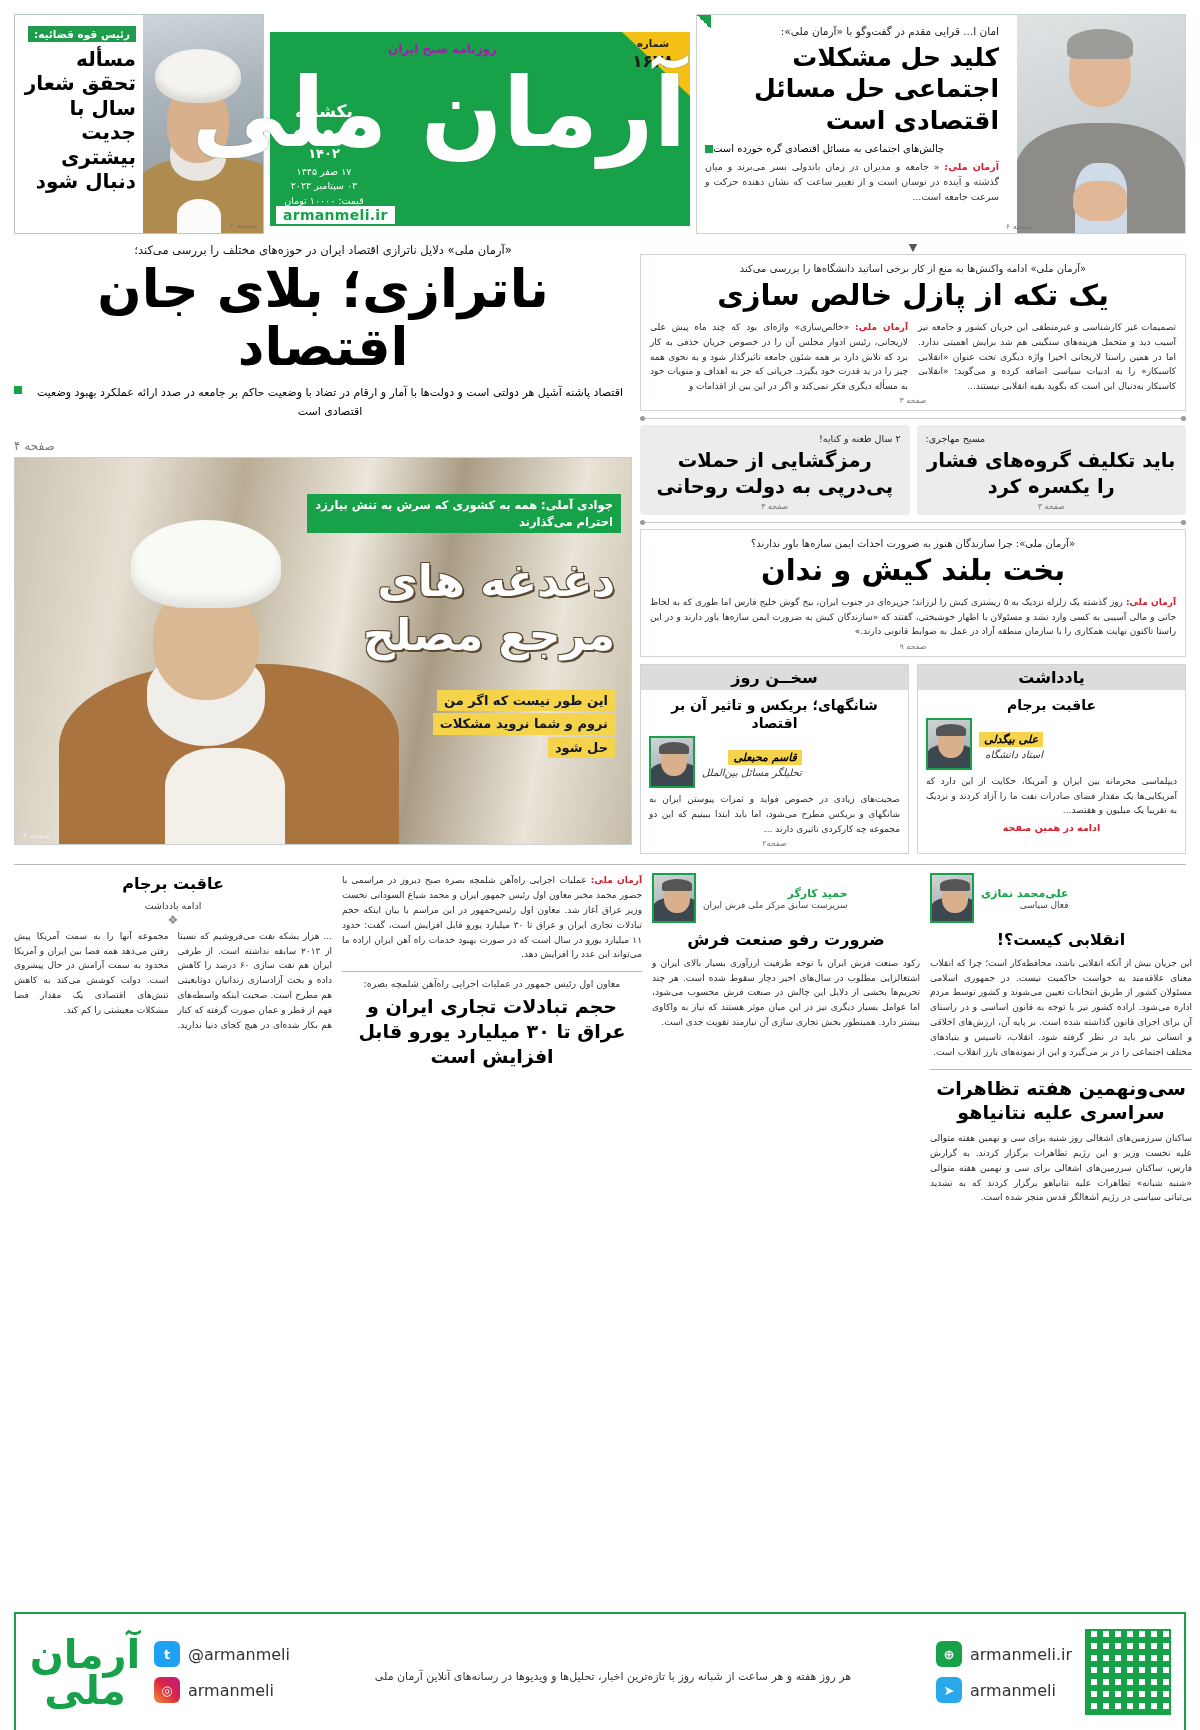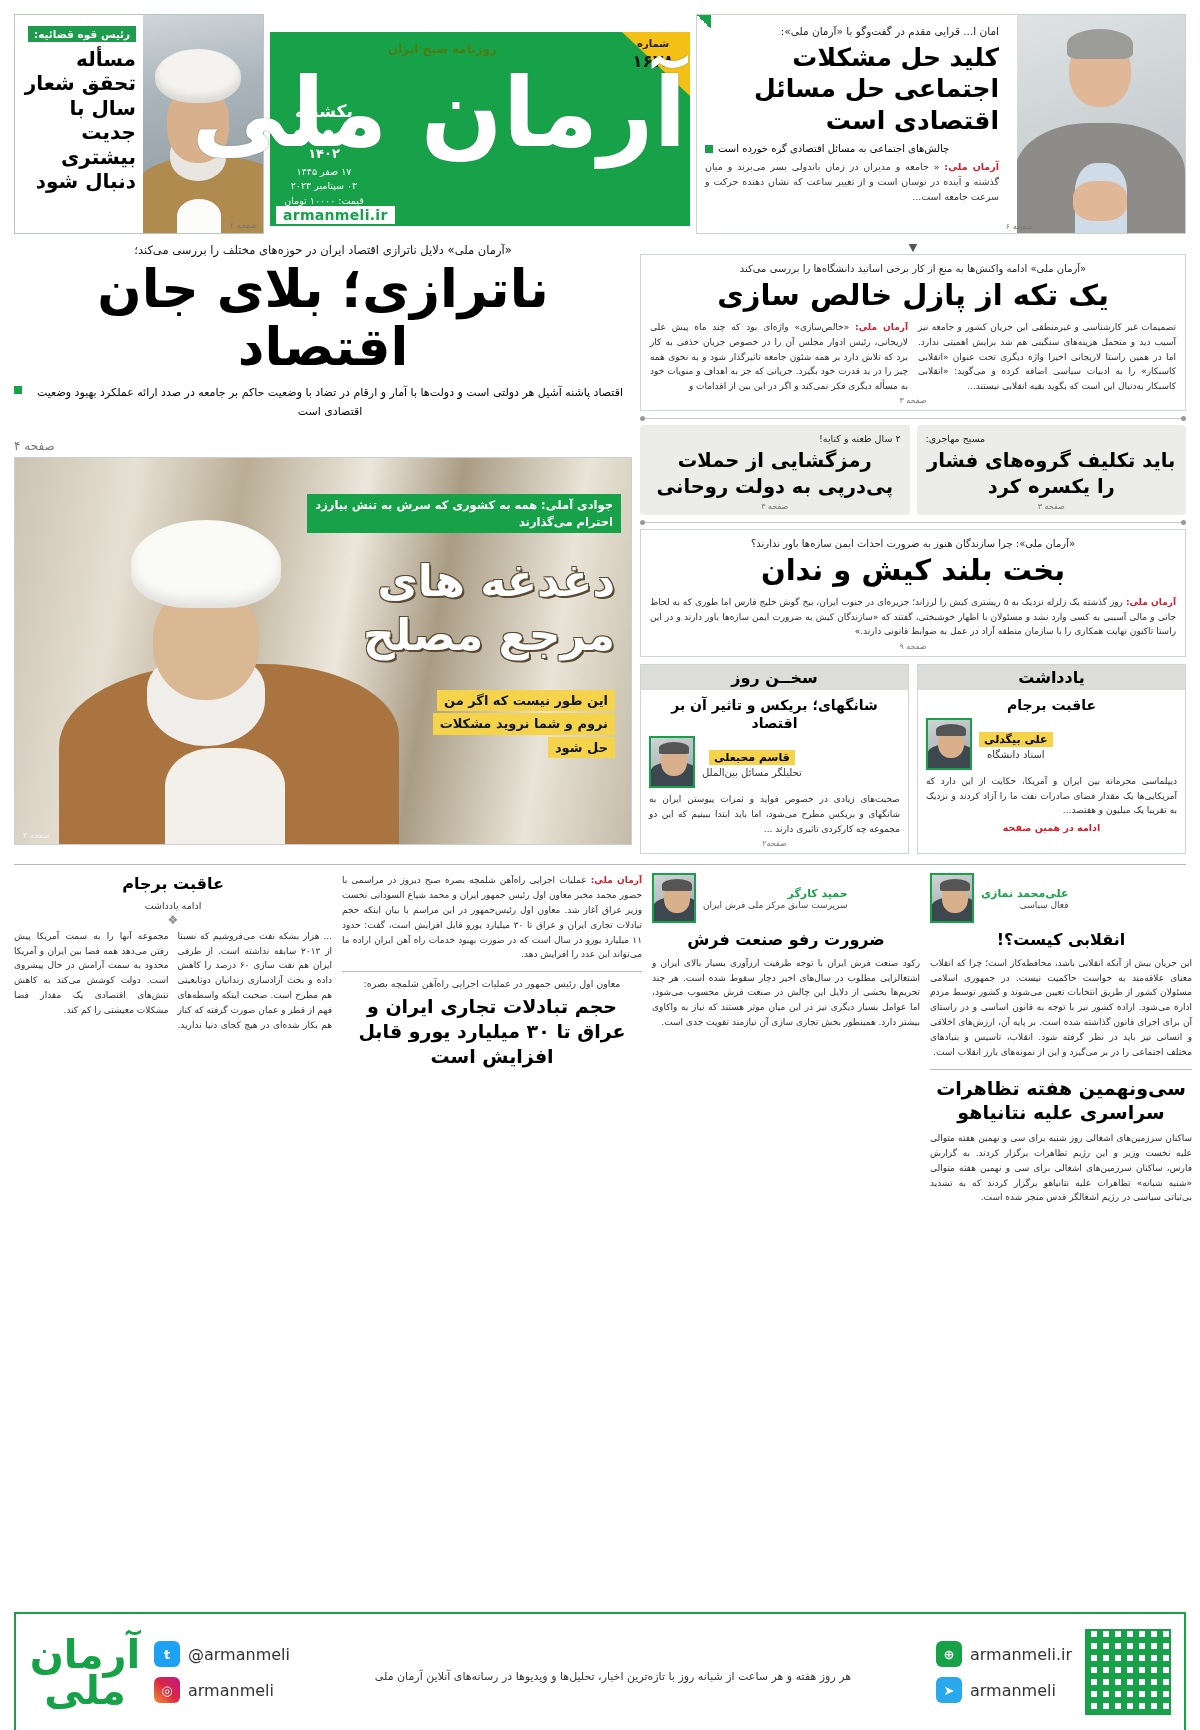--- a/index.html
+++ b/index.html
@@ -39,21 +39,21 @@
   .cleric-collar{position:absolute; width:44px; height:34px; background:#fbfbfa; border-radius:50% 50% 0 0; bottom:0; left:34px;}
 
   
   .masthead { width: 420px; position: relative; }
   .mast-green { position: absolute; inset: 18px 0 8px 0; background: #17a24a; }
   .mast-corner { position: absolute; top: 18px; right: 0; width: 0; height: 0;
     border-top: 64px solid #f5c015; border-left: 68px solid transparent; }
   .mast-num { position: absolute; top: 24px; right: 8px; width: 58px; text-align: center;
     color: #1b1b1b; font-size: 10px; font-weight: bold; line-height: 1.25; }
   .mast-num b { display: block; font-size: 17px; letter-spacing: 1px; }
-  .mast-sub { position: absolute; top: 28px; left: 118px; color: #4d7c0f; font-size: 12px; font-weight: bold; }
+  .mast-sub { position: absolute; top: 28px; left: 118px; color: #a21caf; font-size: 12px; font-weight: bold; }
   .mast-logo {
     position: absolute; top: 20px; left: 4px; right: 86px; bottom: 40px;
     display: flex; align-items: center; justify-content: center;
     color: #fff; font-size: 96px; font-weight: bold; line-height: .95;
     letter-spacing: -3px; text-shadow: 0 0 1px #0b6b31; white-space: nowrap;
   }
   .mast-date { position: absolute; left: 6px; top: 84px; width: 96px; text-align: center;
     color: #fff; line-height: 1.55; }
   .mast-date .dow { font-size: 17px; font-weight: bold; }
   .mast-date .d1 { font-size: 13px; font-weight: bold; }
@@ -62,21 +62,21 @@
     font-size: 14px; font-weight: bold; padding: 1px 7px; letter-spacing: .3px; }
 
   
   .intv { flex: 1; border: 1px solid #c8d4cc; position: relative; display: flex; flex-direction: row-reverse;
     background: #fff; overflow: hidden; }
   .intv::before { content:""; position:absolute; top:0; left:0; width:14px; height:14px;
     background: linear-gradient(225deg, #17a24a 50%, transparent 50%); }
   .intv-txt { flex: 1; padding: 10px 18px 4px 8px; text-align: right; }
   .intv-kick { font-size: 10.5px; color: #222; margin-bottom: 5px; }
   .intv-h { font-size: 25px; font-weight: bold; line-height: 1.25; letter-spacing: -.5px; }
-  .intv-bullet { font-size: 10px; margin-top: 7px; display: flex; gap: 5px; flex-direction: row-reverse;
+  .intv-bullet { font-size: 10px; margin-top: 7px; display: flex; flex-direction: row-reverse;
     align-items: flex-start; }
   .sq { width: 8px; height: 8px; background: #17a24a; display: inline-block; margin-top: 2px; flex: none; }
   .intv-lead { font-size: 9.5px; line-height: 1.6; margin-top: 5px; color: #333; text-align: justify; }
   .intv-lead b { color: #d1202c; }
   .intv-pg { position: absolute; bottom: 2px; right: 152px; font-size: 8px; color: #777; }
   .intv-photo { width: 168px; background: linear-gradient(160deg,#dfe3e4,#b9c0c4); position: relative; overflow: hidden; }
   .man-head{position:absolute;width:62px;height:70px;background:#e0b897;border-radius:46%;top:22px;left:52px;}
   .man-hair{position:absolute;width:66px;height:30px;background:#9c9c99;border-radius:50% 50% 18% 18%;top:14px;left:50px;}
   .man-body{position:absolute;width:170px;height:110px;background:#8d8c88;border-radius:44% 44% 0 0;bottom:0;left:-2px;}
   .man-shirt{position:absolute;width:52px;height:70px;background:#cfdbe6;border-radius:40% 40% 0 0;bottom:0;left:58px;}
@@ -138,21 +138,21 @@
   .abox2 { display: flex; flex-direction: row-reverse; gap: 8px; }
   .abox { flex: 1; border: 1px solid #cfd6d2; position: relative; padding: 0 0 5px; background: #fff; }
   .abox-t { background: #dcdcda; text-align: center; font-size: 16px; font-weight: bold; padding: 3px 0; letter-spacing: 2px; }
   .abox h4 { font-size: 14px; font-weight: bold; text-align: center; padding: 6px 7px 4px; line-height: 1.3; }
   .abox .who { display: flex; flex-direction: row-reverse; align-items: center; gap: 7px; padding: 0 8px 4px; }
   .avatar { width: 46px; height: 52px; border: 2px solid #17a24a; overflow: hidden; position: relative;
     background: linear-gradient(160deg,#cfd4d6,#9aa2a6); flex: none; }
   .av-h{position:absolute;width:26px;height:30px;background:#d9b08c;border-radius:46%;top:8px;left:10px;}
   .av-hair{position:absolute;width:30px;height:12px;background:#555;border-radius:50% 50% 10% 10%;top:4px;left:8px;}
   .av-b{position:absolute;width:48px;height:24px;background:#3d4750;border-radius:44% 44% 0 0;bottom:0;left:-1px;}
-  .who-txt { text-align: center; }
+  .who-txt { text-align: right; font-style: italic; }
   .who-name { display: inline-block; background: #f5d34a; font-size: 11px; font-weight: bold; padding: 1px 5px; }
   .who-role { font-size: 10px; color: #333; margin-top: 2px; }
   .abox p { font-size: 9px; line-height: 1.62; text-align: justify; padding: 0 8px; color: #2a2a2a; }
   .abox .cont { color: #d1202c; font-size: 9.5px; font-weight: bold; text-align: center; padding-top: 4px; }
 
   
   .bottom { display: flex; flex-direction: row-reverse; gap: 10px; margin-top: 10px;
     border-top: 1px solid #b9b9b9; padding-top: 8px; }
   .bcol { flex: 1; }
   .bcol.w1 { width: 262px; flex: none; }

